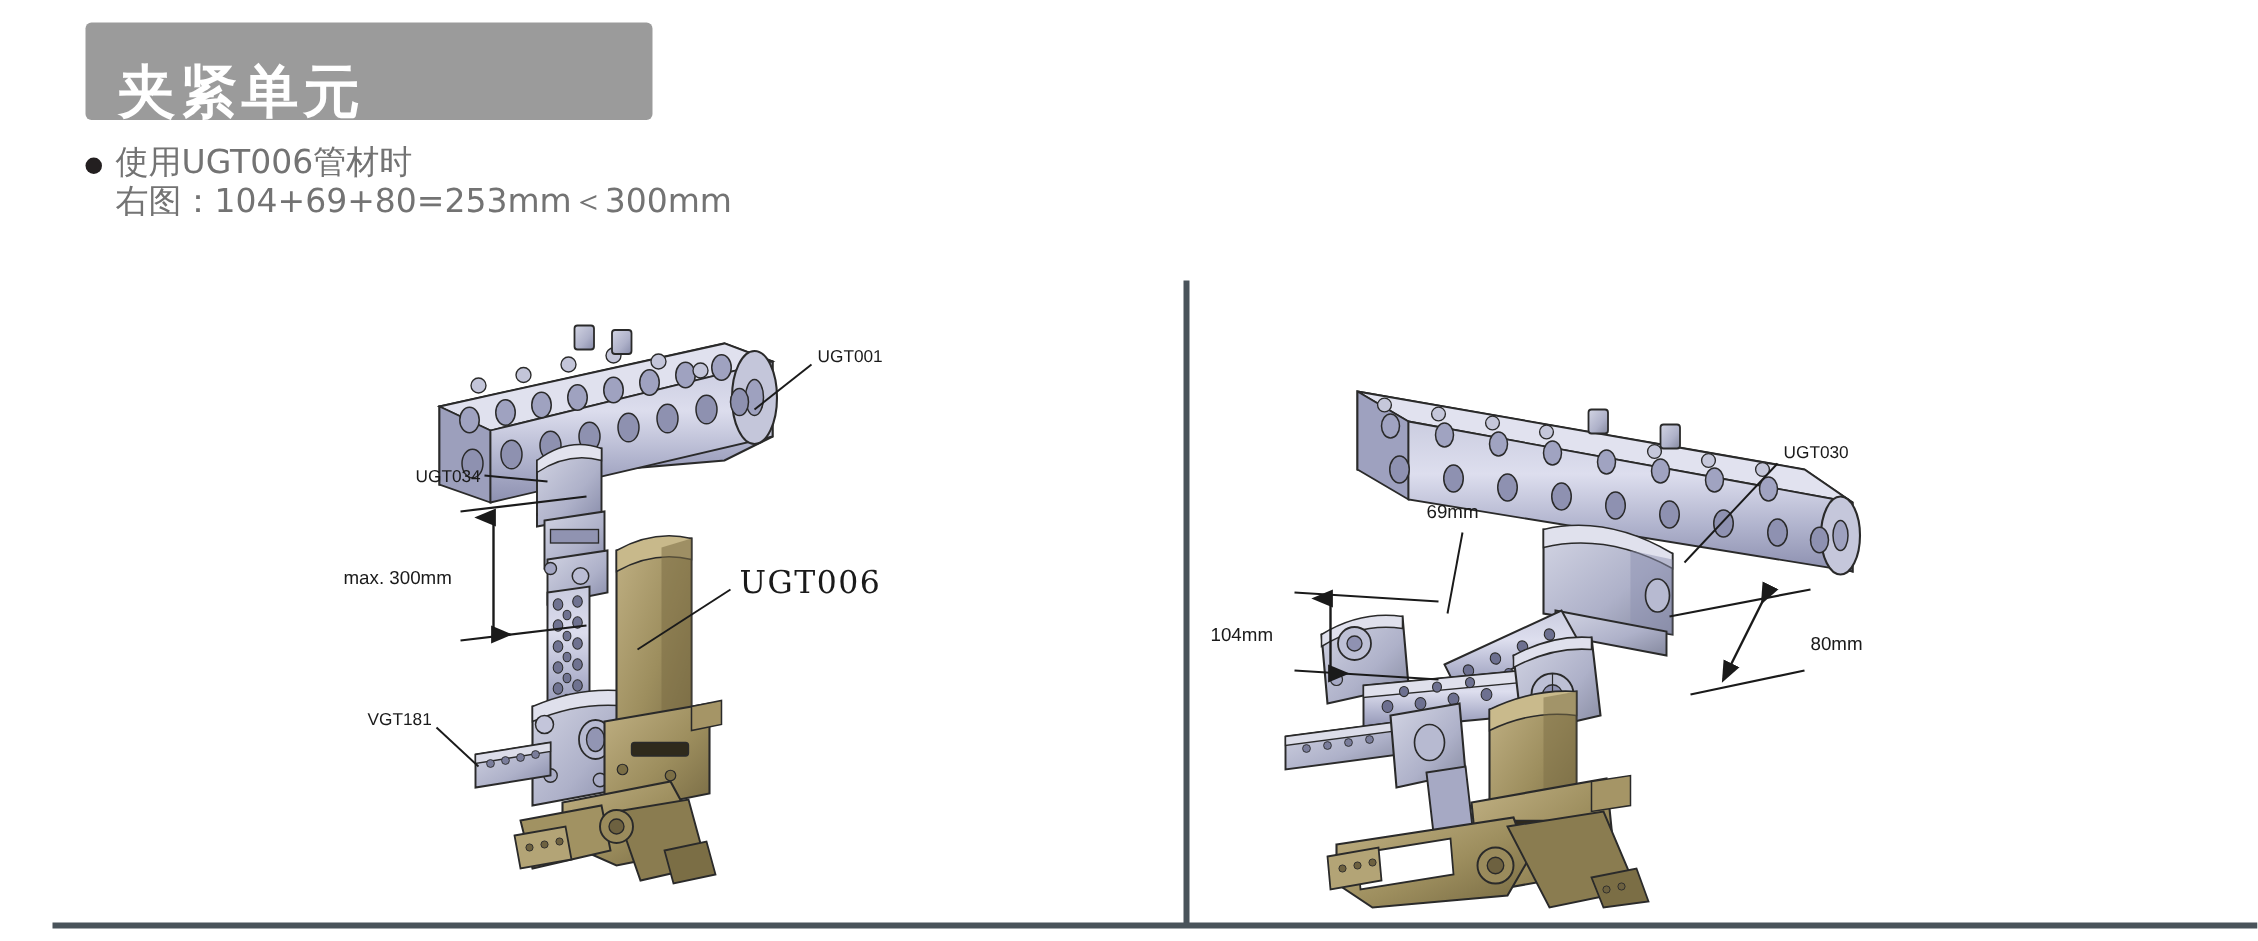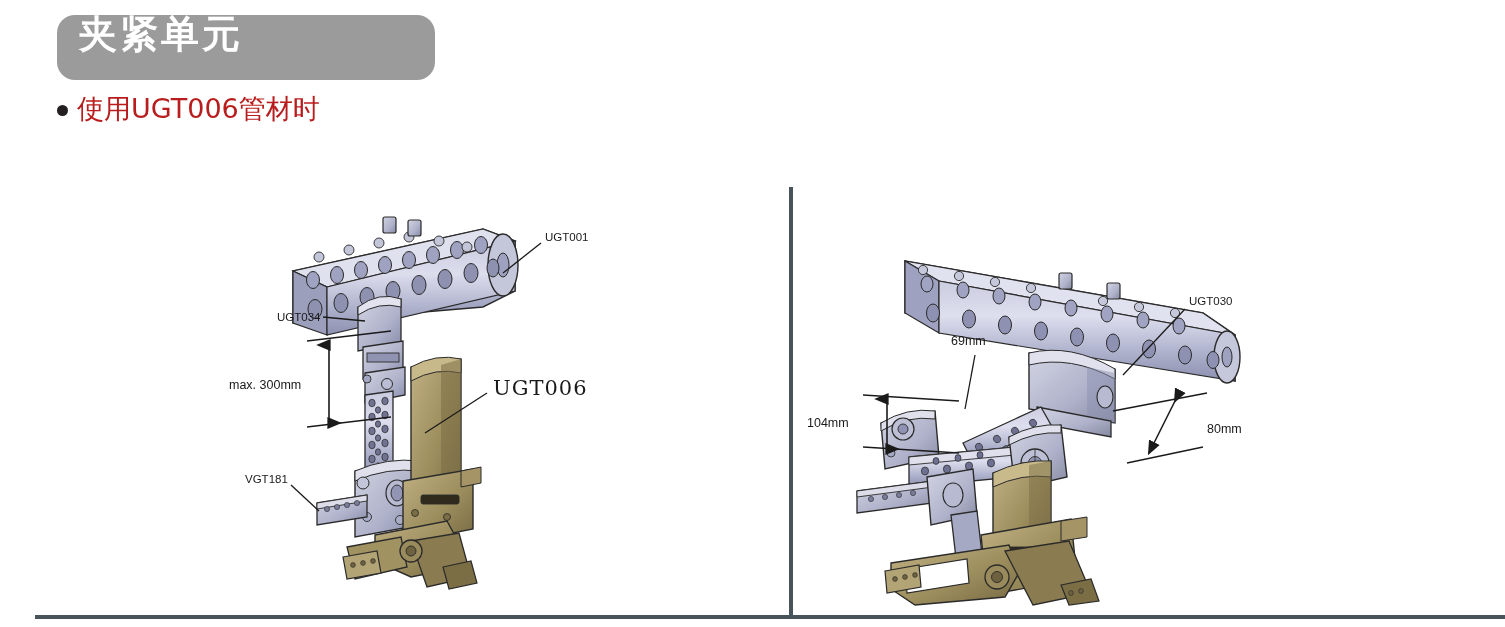--- a/index.html
+++ b/index.html
@@ -7,37 +7,37 @@
   body{
     width:1505px;height:627px;background:#ffffff;
     font-family:"Liberation Sans","DejaVu Sans",sans-serif;
     color:#231f20;overflow:hidden;position:relative;
   }
   .page{position:absolute;inset:0;}
 
   
   .header-badge{
     position:absolute;left:57px;top:15px;width:378px;height:65px;
-    background:#9b9b9b;border-radius:18px;
-    display:flex;align-items:flex-start;
+    background:#9b9b9b;border-radius:4px;
+    display:flex;align-items:flex-end;
   }
   .header-title{
     color:#ffffff;font-size:38px;font-weight:bold;letter-spacing:3px;
     padding-left:22px;line-height:1;
     font-family:"DejaVu Sans","Liberation Sans",sans-serif;
   }
 
   
   .note{position:absolute;left:57px;top:96px;width:700px;}
   .note-row{display:flex;align-items:flex-start;}
   .bullet{
     width:11px;height:11px;border-radius:50%;background:#231f20;
     margin-top:9px;margin-right:9px;flex:0 0 auto;
   }
-  .note-lines{font-size:27px;line-height:25.5px;color:#b91c1c;
+  .note-lines{font-size:22px;line-height:25.5px;color:#737373;
     font-family:"DejaVu Sans","Liberation Sans",sans-serif;}
   .note-lines div{white-space:nowrap;}
 
   
   .v-divider{position:absolute;left:789px;top:187px;width:4px;height:430px;background:#49535a;}
   .h-rule{position:absolute;left:35px;top:615px;width:1470px;height:4px;background:#49535a;}
 
   
   .panel{position:absolute;}
   #panel-left{left:215px;top:195px;width:430px;height:410px;}
@@ -61,20 +61,21 @@
 
   <div class="header-badge">
     <div class="header-title">夹紧单元</div>
   </div>
 
   <div class="note">
     <div class="note-row">
       <div class="bullet"></div>
       <div class="note-lines">
         <div>使用UGT006管材时</div>
+        <div>右图：104+69+80=253mm＜300mm</div>
       </div>
     </div>
   </div>
 
   <div class="v-divider"></div>
   <div class="h-rule"></div>
 
   <div class="panel" id="panel-left">
     <svg viewBox="0 0 430 410">
       <defs>

